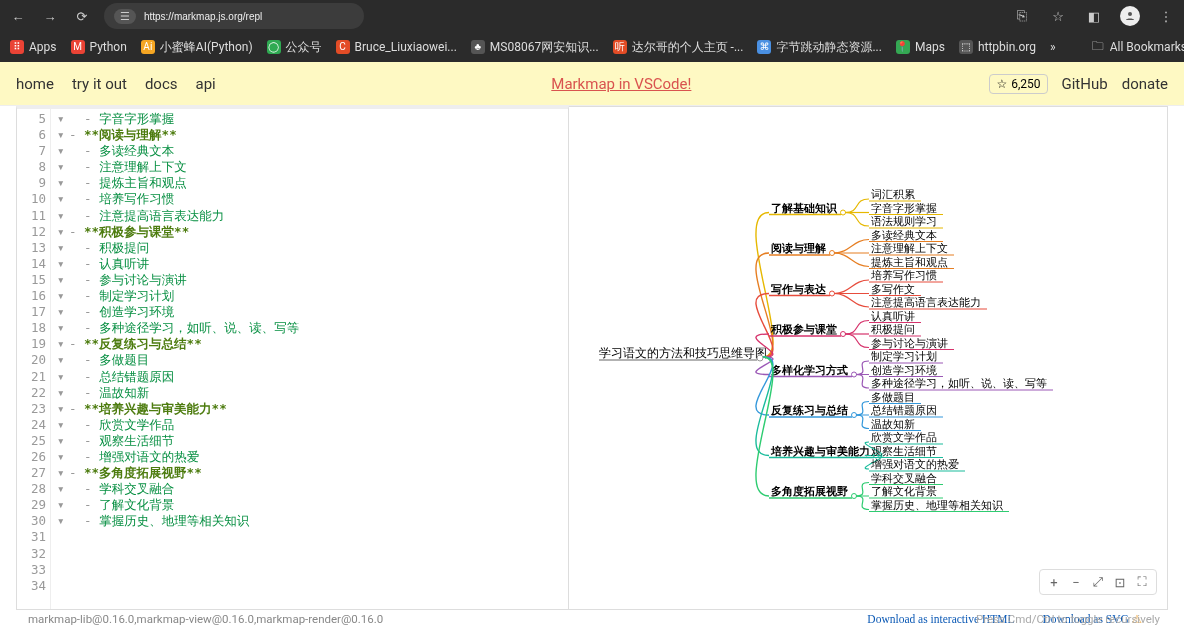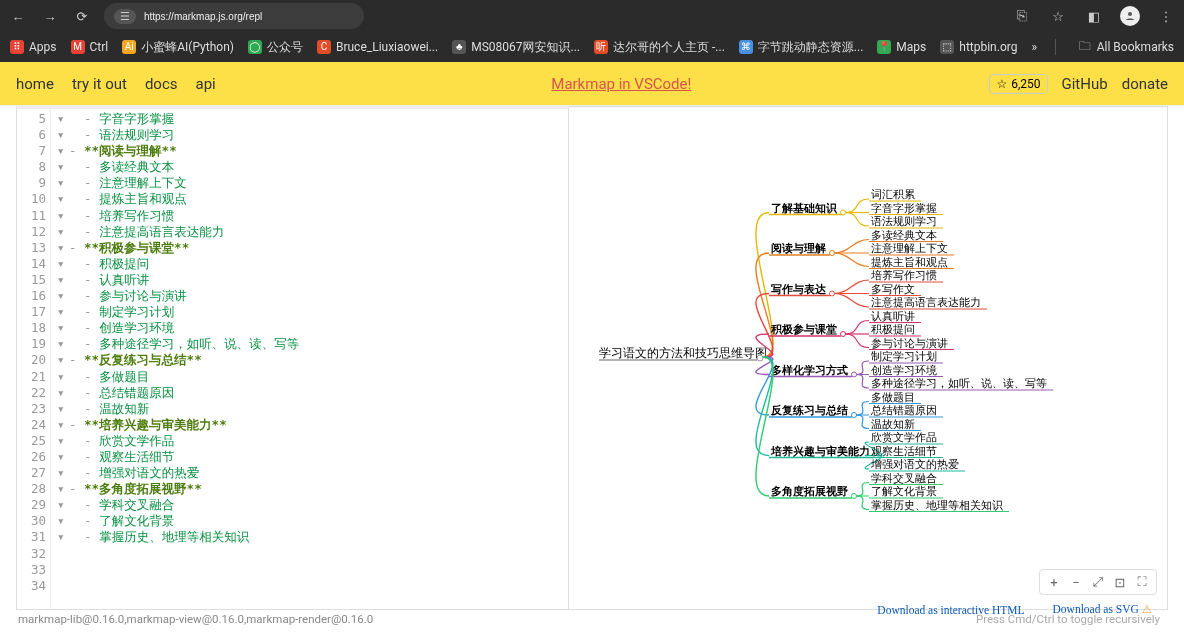--- a/index.html
+++ b/index.html
@@ -16,21 +16,21 @@
 .top-right .iconbtn { width: 20px; height: 20px; display: flex; align-items: center; justify-content: center; cursor: pointer; }
 .avatar-circle { width: 20px; height: 20px; border-radius: 50%; background: #eee; display: flex; align-items: center; justify-content: center; }
 
 .bookmarks-bar { display: flex; align-items: center; padding: 4px 10px; gap: 14px; height: 30px; font-size: 12px; }
 .bm { display: flex; align-items: center; gap: 5px; cursor: pointer; color: #ddd; white-space: nowrap; }
 .bm .ficon { width: 14px; height: 14px; border-radius: 3px; display: inline-block; font-size: 10px; text-align: center; line-height: 14px; color: #fff; }
 .bm-divider { width: 1px; height: 16px; background: #555; margin: 0 4px; }
 .all-bm { margin-left: auto; display: flex; align-items: center; gap: 6px; }
 
 
-.page-header { display: flex; align-items: center; padding: 10px 16px; gap: 18px; background: #fde047; border-bottom: 1px solid #eee; height: 44px; }
+.page-header { display: flex; align-items: center; padding: 10px 16px; gap: 18px; background: #fef9c3; border-bottom: 1px solid #eee; height: 44px; }
 .page-header a { color: #333; text-decoration: none; font-size: 15px; }
 .vscode-link { color: #d9534f !important; margin-left: auto; margin-right: 280px; text-decoration: underline !important; }
 .header-right { display: flex; align-items: center; gap: 14px; font-size: 15px; }
 .star-count { border: 1px solid #ccc; border-radius: 4px; padding: 2px 6px; font-size: 12px; display: flex; align-items: center; gap: 4px; }
 
 
 .main-wrap { display: flex; height: 504px; background: #fff; padding: 0 16px; position: relative; }
 .editor-pane { width: 48%; border: 1px solid #ddd; border-top: 3px solid #eee; position: relative; overflow: hidden; }
 .preview-pane { flex: 1; border: 1px solid #ddd; border-left: none; position: relative; overflow: hidden; }
 
@@ -48,21 +48,21 @@
 .mindmap { position: absolute; inset: 0; }
 .node-text { font-size: 11px; }
 .node-text.root { font-size: 12px; }
 .node-text.branch { font-weight: bold; font-size: 11px; }
 
 
 .map-toolbar { position: absolute; right: 10px; bottom: 14px; display: flex; gap: 4px; border: 1px solid #ddd; border-radius: 4px; padding: 3px 5px; background: #fff; }
 .map-toolbar .tbtn { width: 18px; height: 18px; display: flex; align-items: center; justify-content: center; cursor: pointer; color: #666; }
 
 
-.footer { display: flex; align-items: flex-end; padding: 2px 18px; font-size: 11.5px; color: #888; height: 18px; position: relative; }
+.footer { display: flex; align-items: center; padding: 2px 28px; font-size: 11.5px; color: #888; height: 18px; position: relative; }
 .footer .dl { color: #0b59b5; margin: 10px 14px; font-family: Liberation Serif, serif; }
 .footer .warn { color: #f0ad4e; }
 .footer-right { position: absolute; right: 24px; color: #aaa; }
 
 svg { overflow: visible; }
 </style>
 </head>
 <body>
 
 <div class="browser-chrome">
@@ -87,21 +87,21 @@
       <div class="iconbtn">⋮</div>
     </div>
   </div>
   <div class="bookmarks-bar" id="bookmarks-bar">
   <div class="bm">
         <span class="ficon" style="background:#ea4335">⠿</span>
         <span>Apps</span>
       </div>
       <div class="bm">
         <span class="ficon" style="background:#ea4335">M</span>
-        <span>Ctrl</span>
+        <span>Python</span>
       </div>
       <div class="bm">
         <span class="ficon" style="background:#f5a623">Ai</span>
         <span>小蜜蜂AI(Python)</span>
       </div>
       <div class="bm">
         <span class="ficon" style="background:#2faa52">◯</span>
         <span>公众号</span>
       </div>
       <div class="bm">
@@ -180,21 +180,20 @@
           <div>28</div>
           <div>29</div>
           <div>30</div>
           <div>31</div>
           <div>32</div>
           <div>33</div>
           <div>34</div>
         </div>
       <div class="code-lines" id="code-lines">
           <div class="code-line"><span class="fold">▾</span>  <span class="dash">- </span><span class="md-text">字音字形掌握</span></div>
-          <div class="code-line"><span class="fold">▾</span>  <span class="dash">- </span><span class="md-text">语法规则学习</span></div>
           <div class="code-line"><span class="fold">▾</span><span class="dash">- </span><span class="md-bold">**阅读与理解**</span></div>
           <div class="code-line"><span class="fold">▾</span>  <span class="dash">- </span><span class="md-text">多读经典文本</span></div>
           <div class="code-line"><span class="fold">▾</span>  <span class="dash">- </span><span class="md-text">注意理解上下文</span></div>
           <div class="code-line"><span class="fold">▾</span>  <span class="dash">- </span><span class="md-text">提炼主旨和观点</span></div>
           <div class="code-line"><span class="fold">▾</span>  <span class="dash">- </span><span class="md-text">培养写作习惯</span></div>
           <div class="code-line"><span class="fold">▾</span>  <span class="dash">- </span><span class="md-text">注意提高语言表达能力</span></div>
           <div class="code-line"><span class="fold">▾</span><span class="dash">- </span><span class="md-bold">**积极参与课堂**</span></div>
           <div class="code-line"><span class="fold">▾</span>  <span class="dash">- </span><span class="md-text">积极提问</span></div>
           <div class="code-line"><span class="fold">▾</span>  <span class="dash">- </span><span class="md-text">认真听讲</span></div>
           <div class="code-line"><span class="fold">▾</span>  <span class="dash">- </span><span class="md-text">参与讨论与演讲</span></div>

